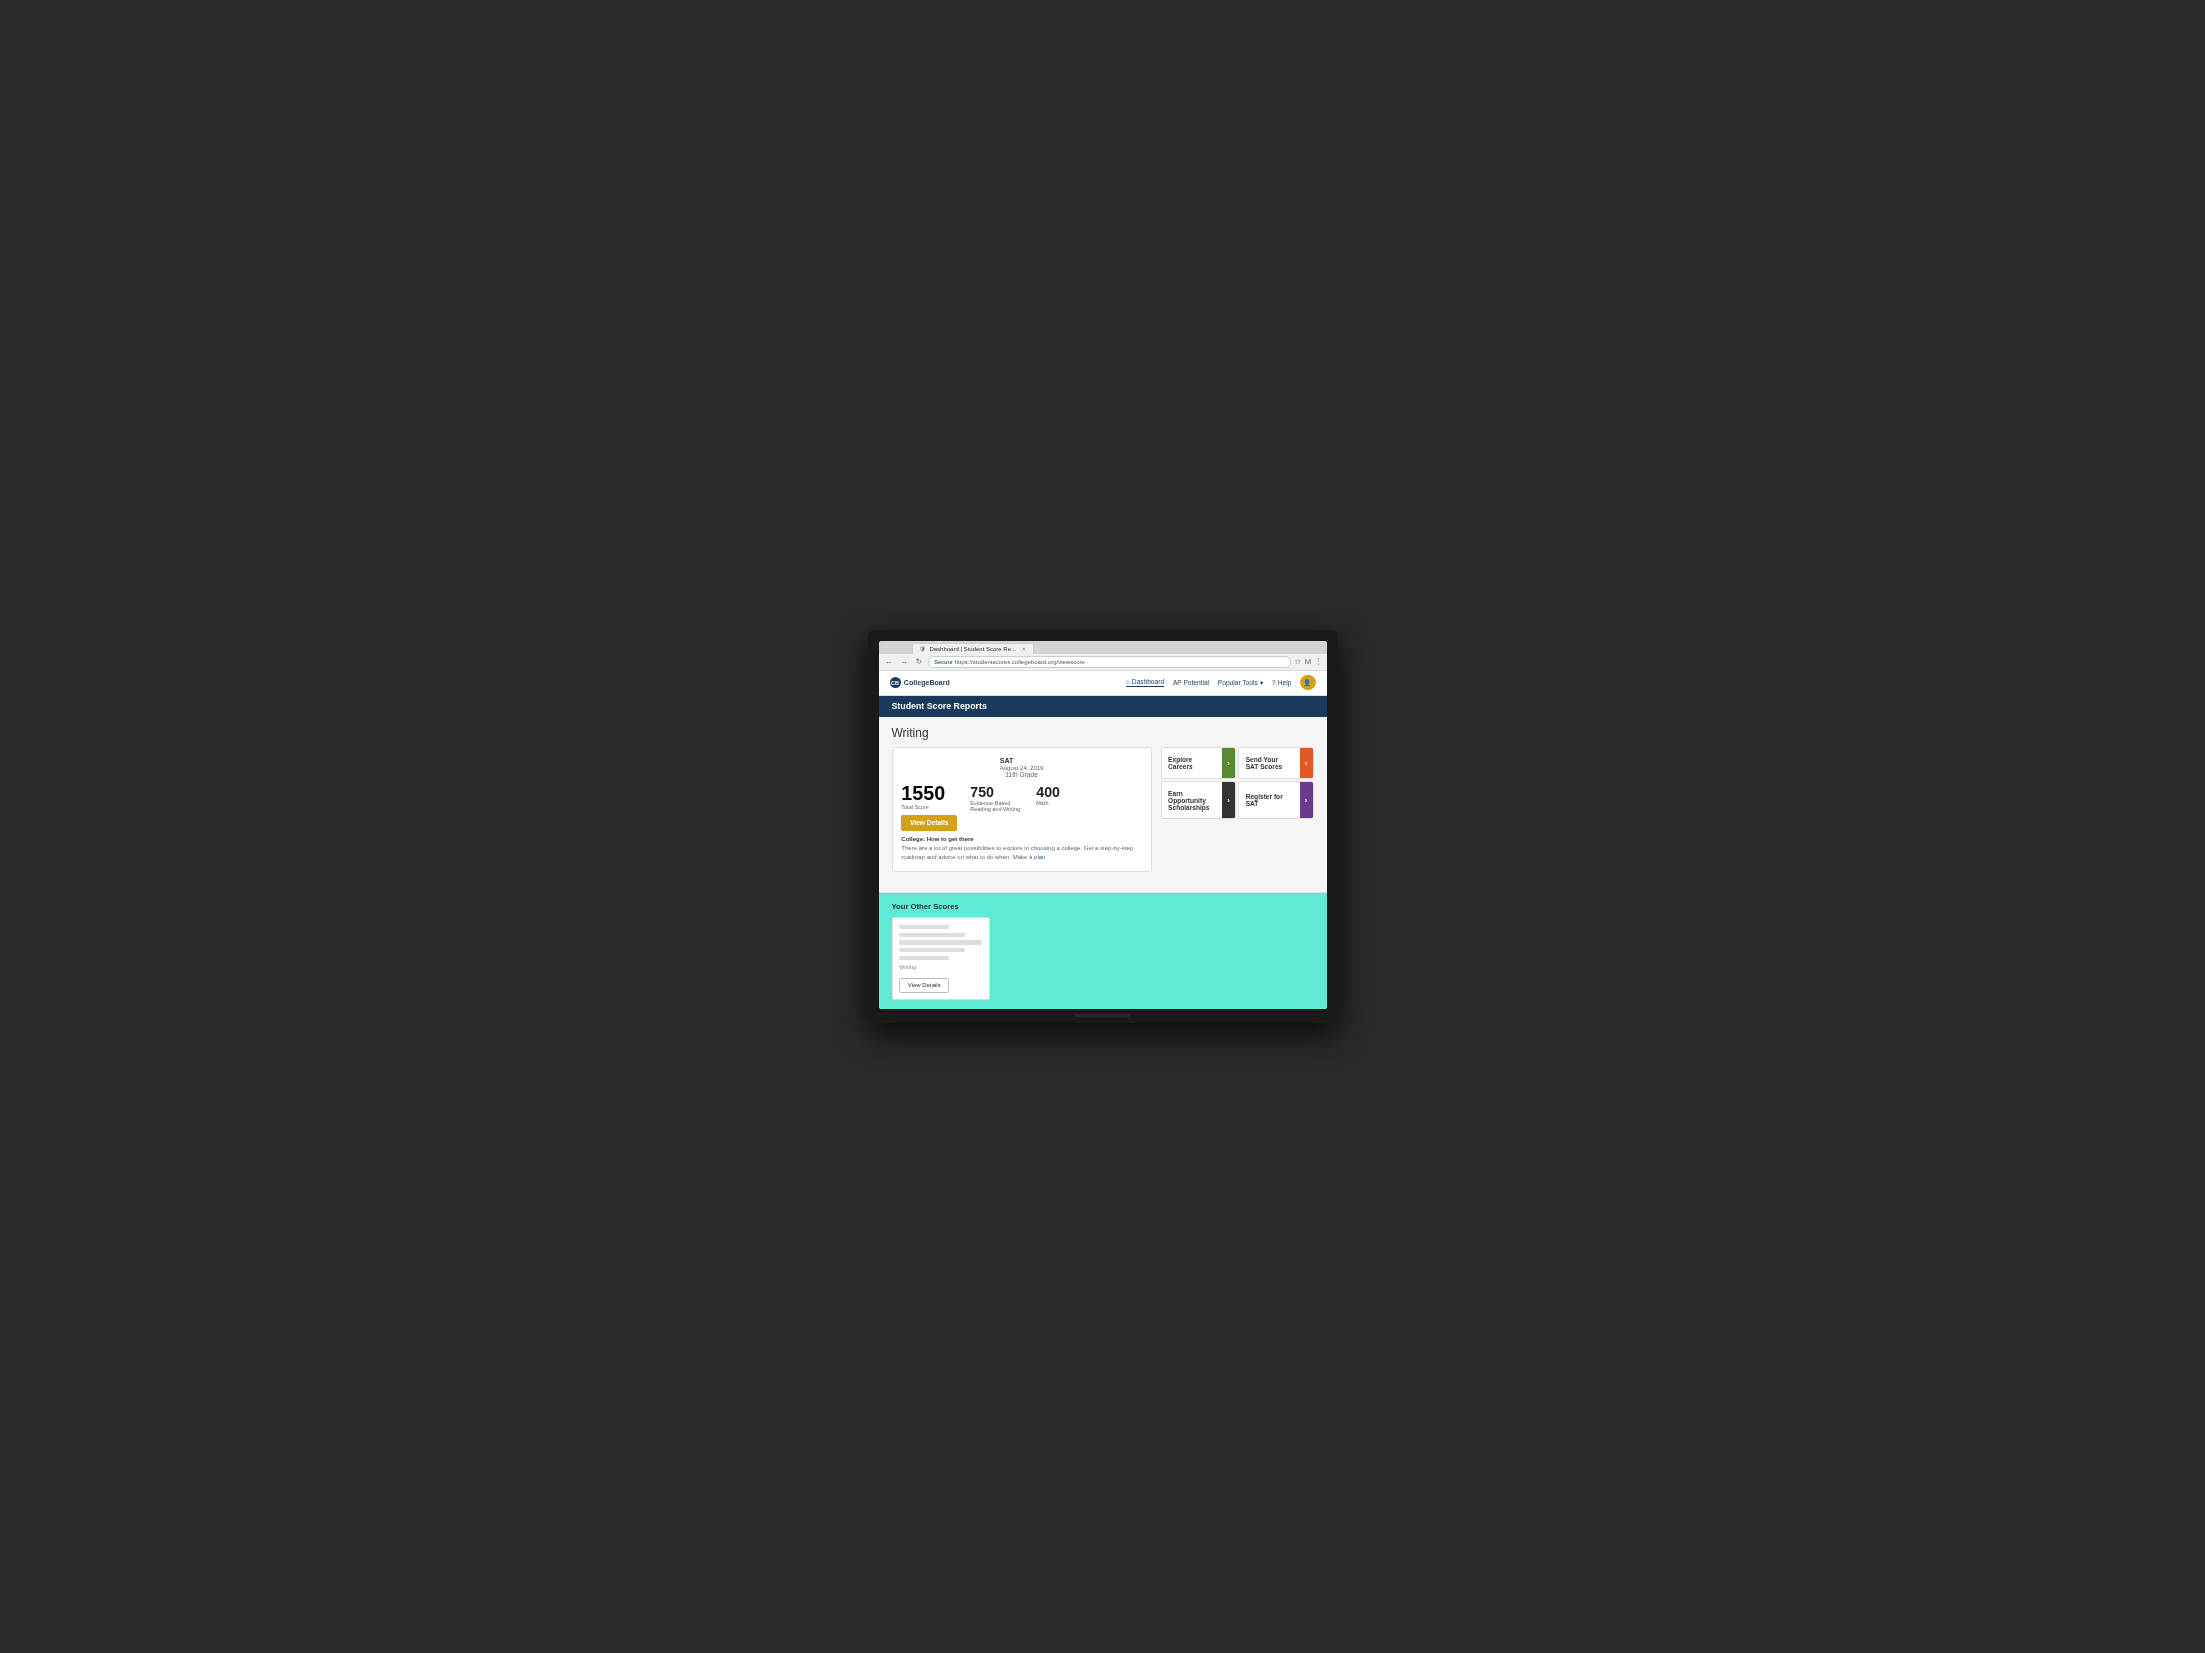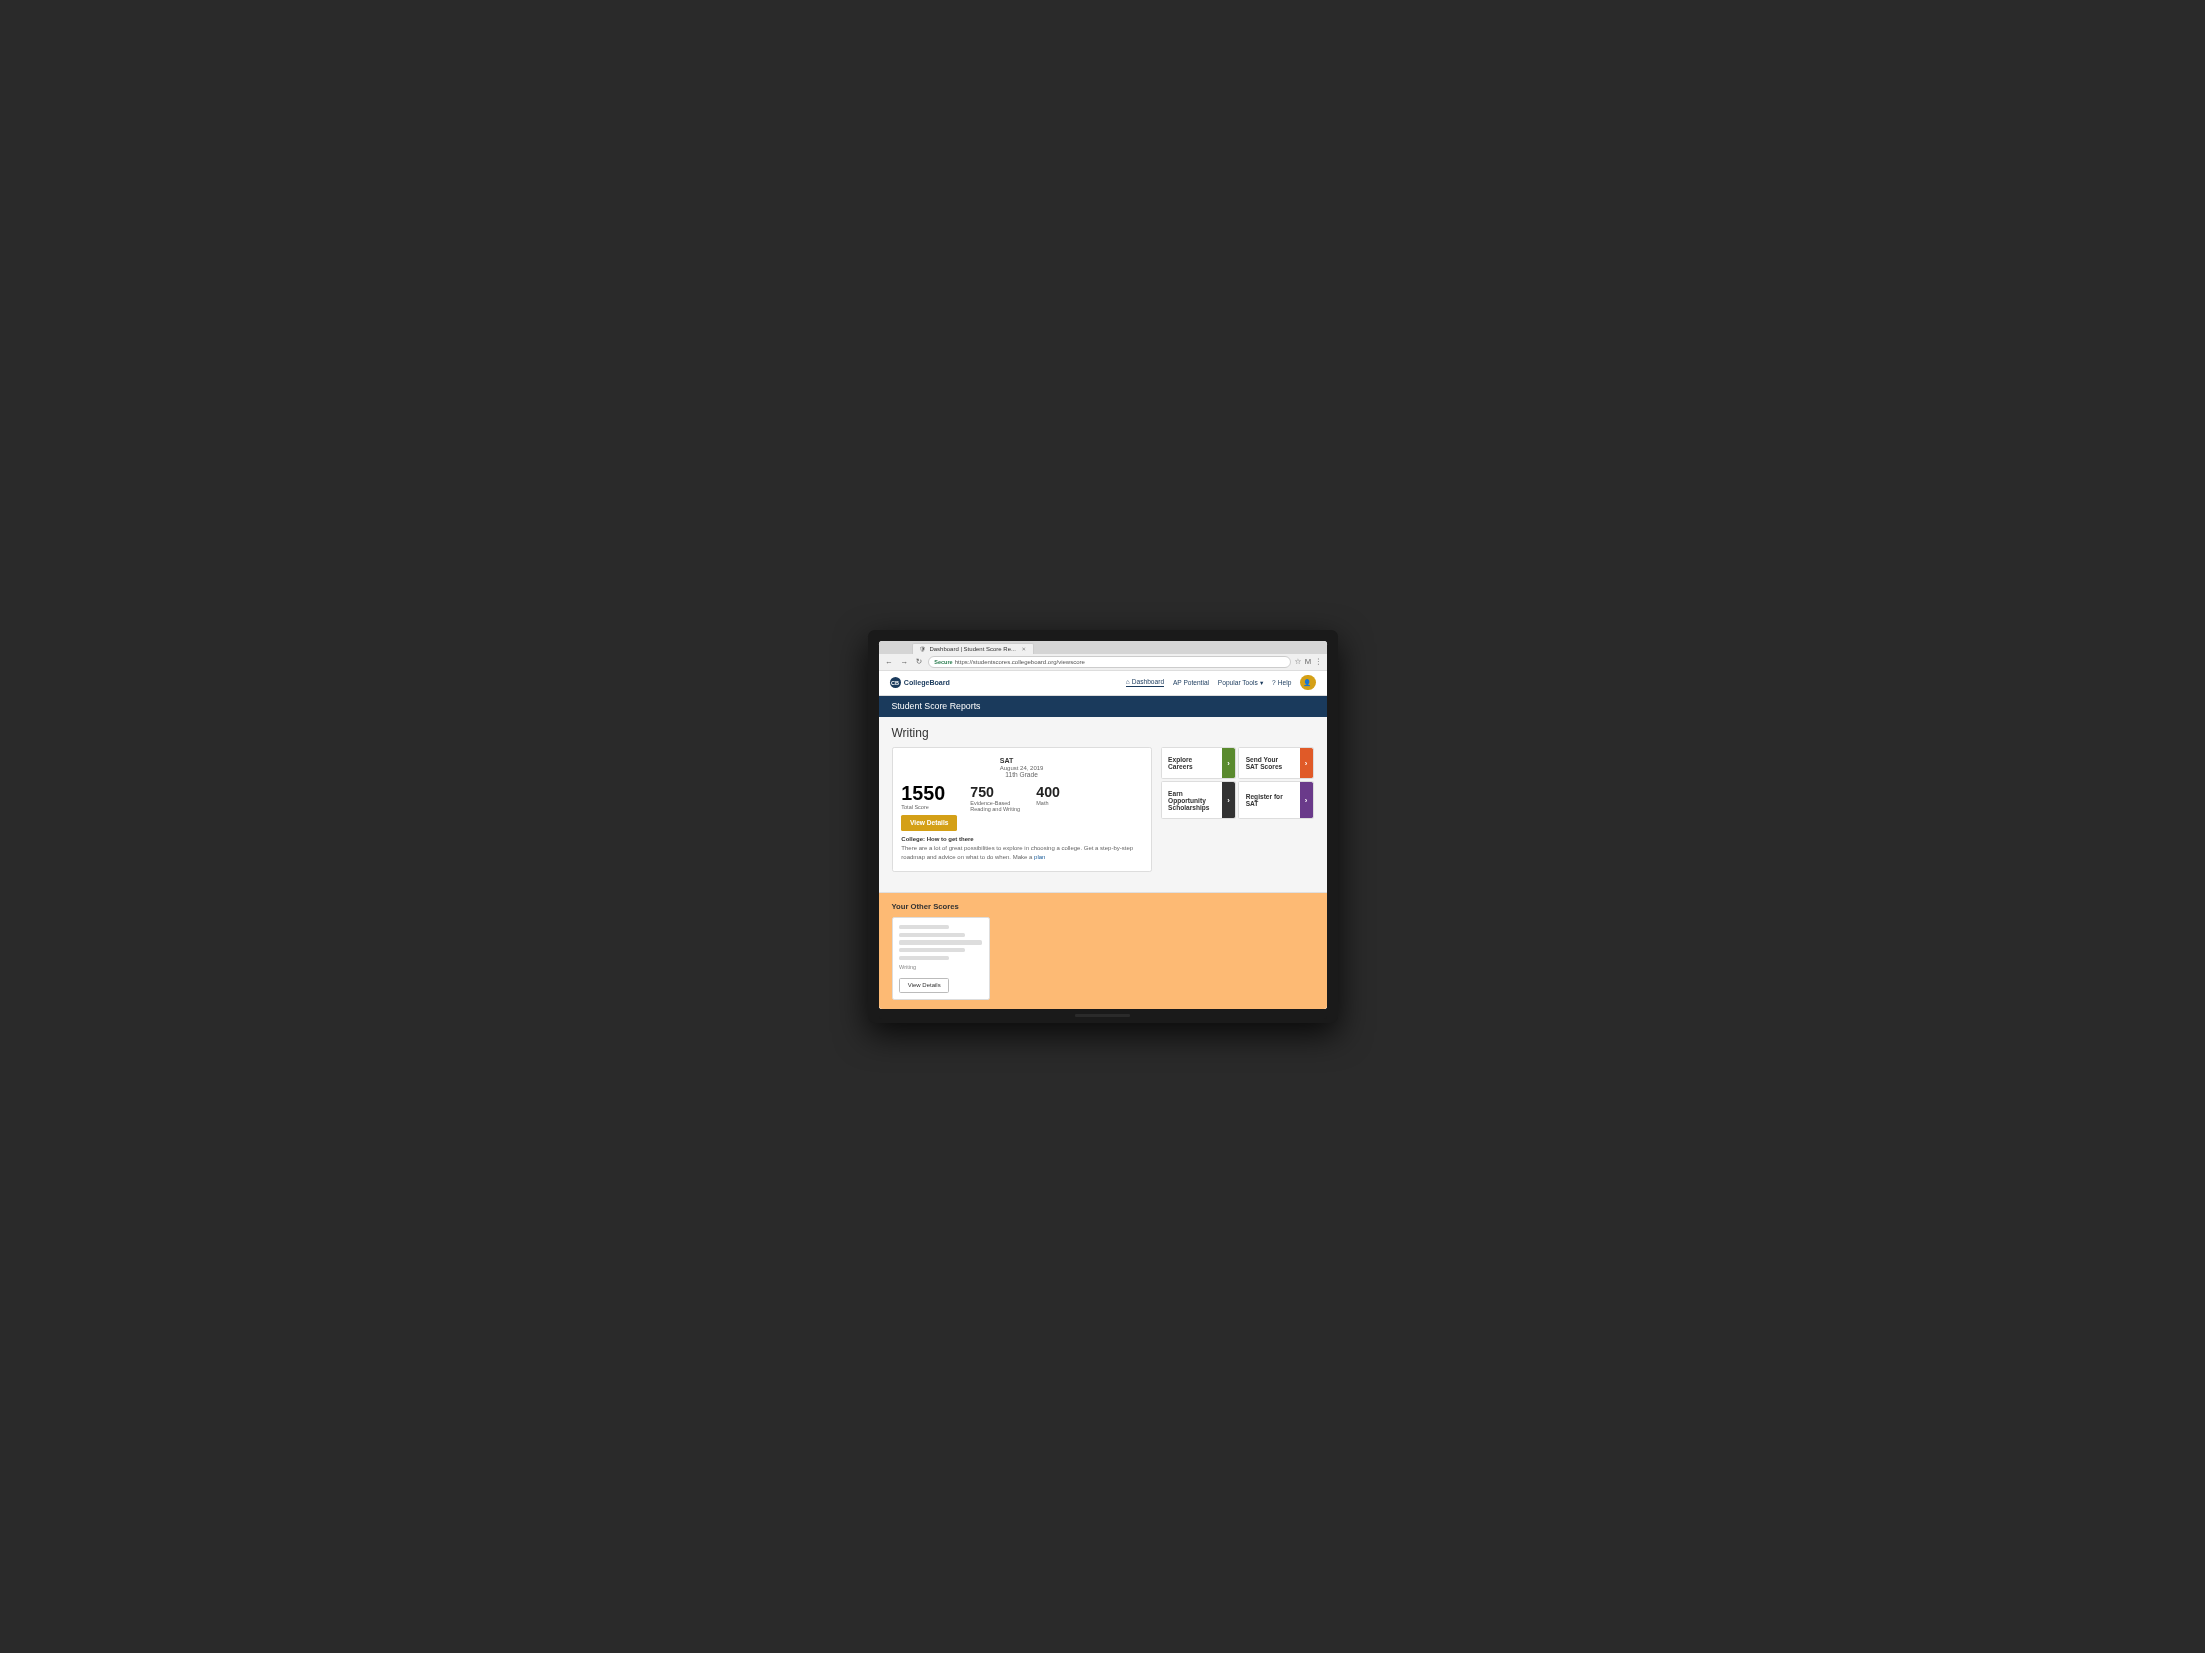--- a/index.html
+++ b/index.html
@@ -184,21 +184,21 @@
       background: #1a3a5c;
       color: #fff;
       padding: 5.5px 13px;
       display: flex;
       align-items: center;
       justify-content: space-between;
     }
 
     .score-report-title {
       font-size: 8.8px;
-      font-weight: 400;
+      font-weight: 700;
     }
 
     
     .main-content {
       background: #f5f5f5;
       padding: 8.8px 13px;
     }
 
     .welcome-heading {
       font-size: 12px;
@@ -371,21 +371,21 @@
     .quick-link-card.orange .arrow-indicator { background: #e05a28; }
     .quick-link-card.black .arrow-indicator { background: #333; }
     .quick-link-card.purple .arrow-indicator { background: #6a3a8a; }
 
     .quick-link-text {
       padding-right: 15.3px;
     }
 
     
     .other-scores-section {
-      background: #fdba74;
+      background: #5eead4;
       border-top: 0.5px solid #e0e0e0;
       padding: 8.8px 13px;
     }
 
     .other-scores-title {
       font-size: 7.7px;
       font-weight: 600;
       color: #333;
       margin-bottom: 6.6px;
     }

